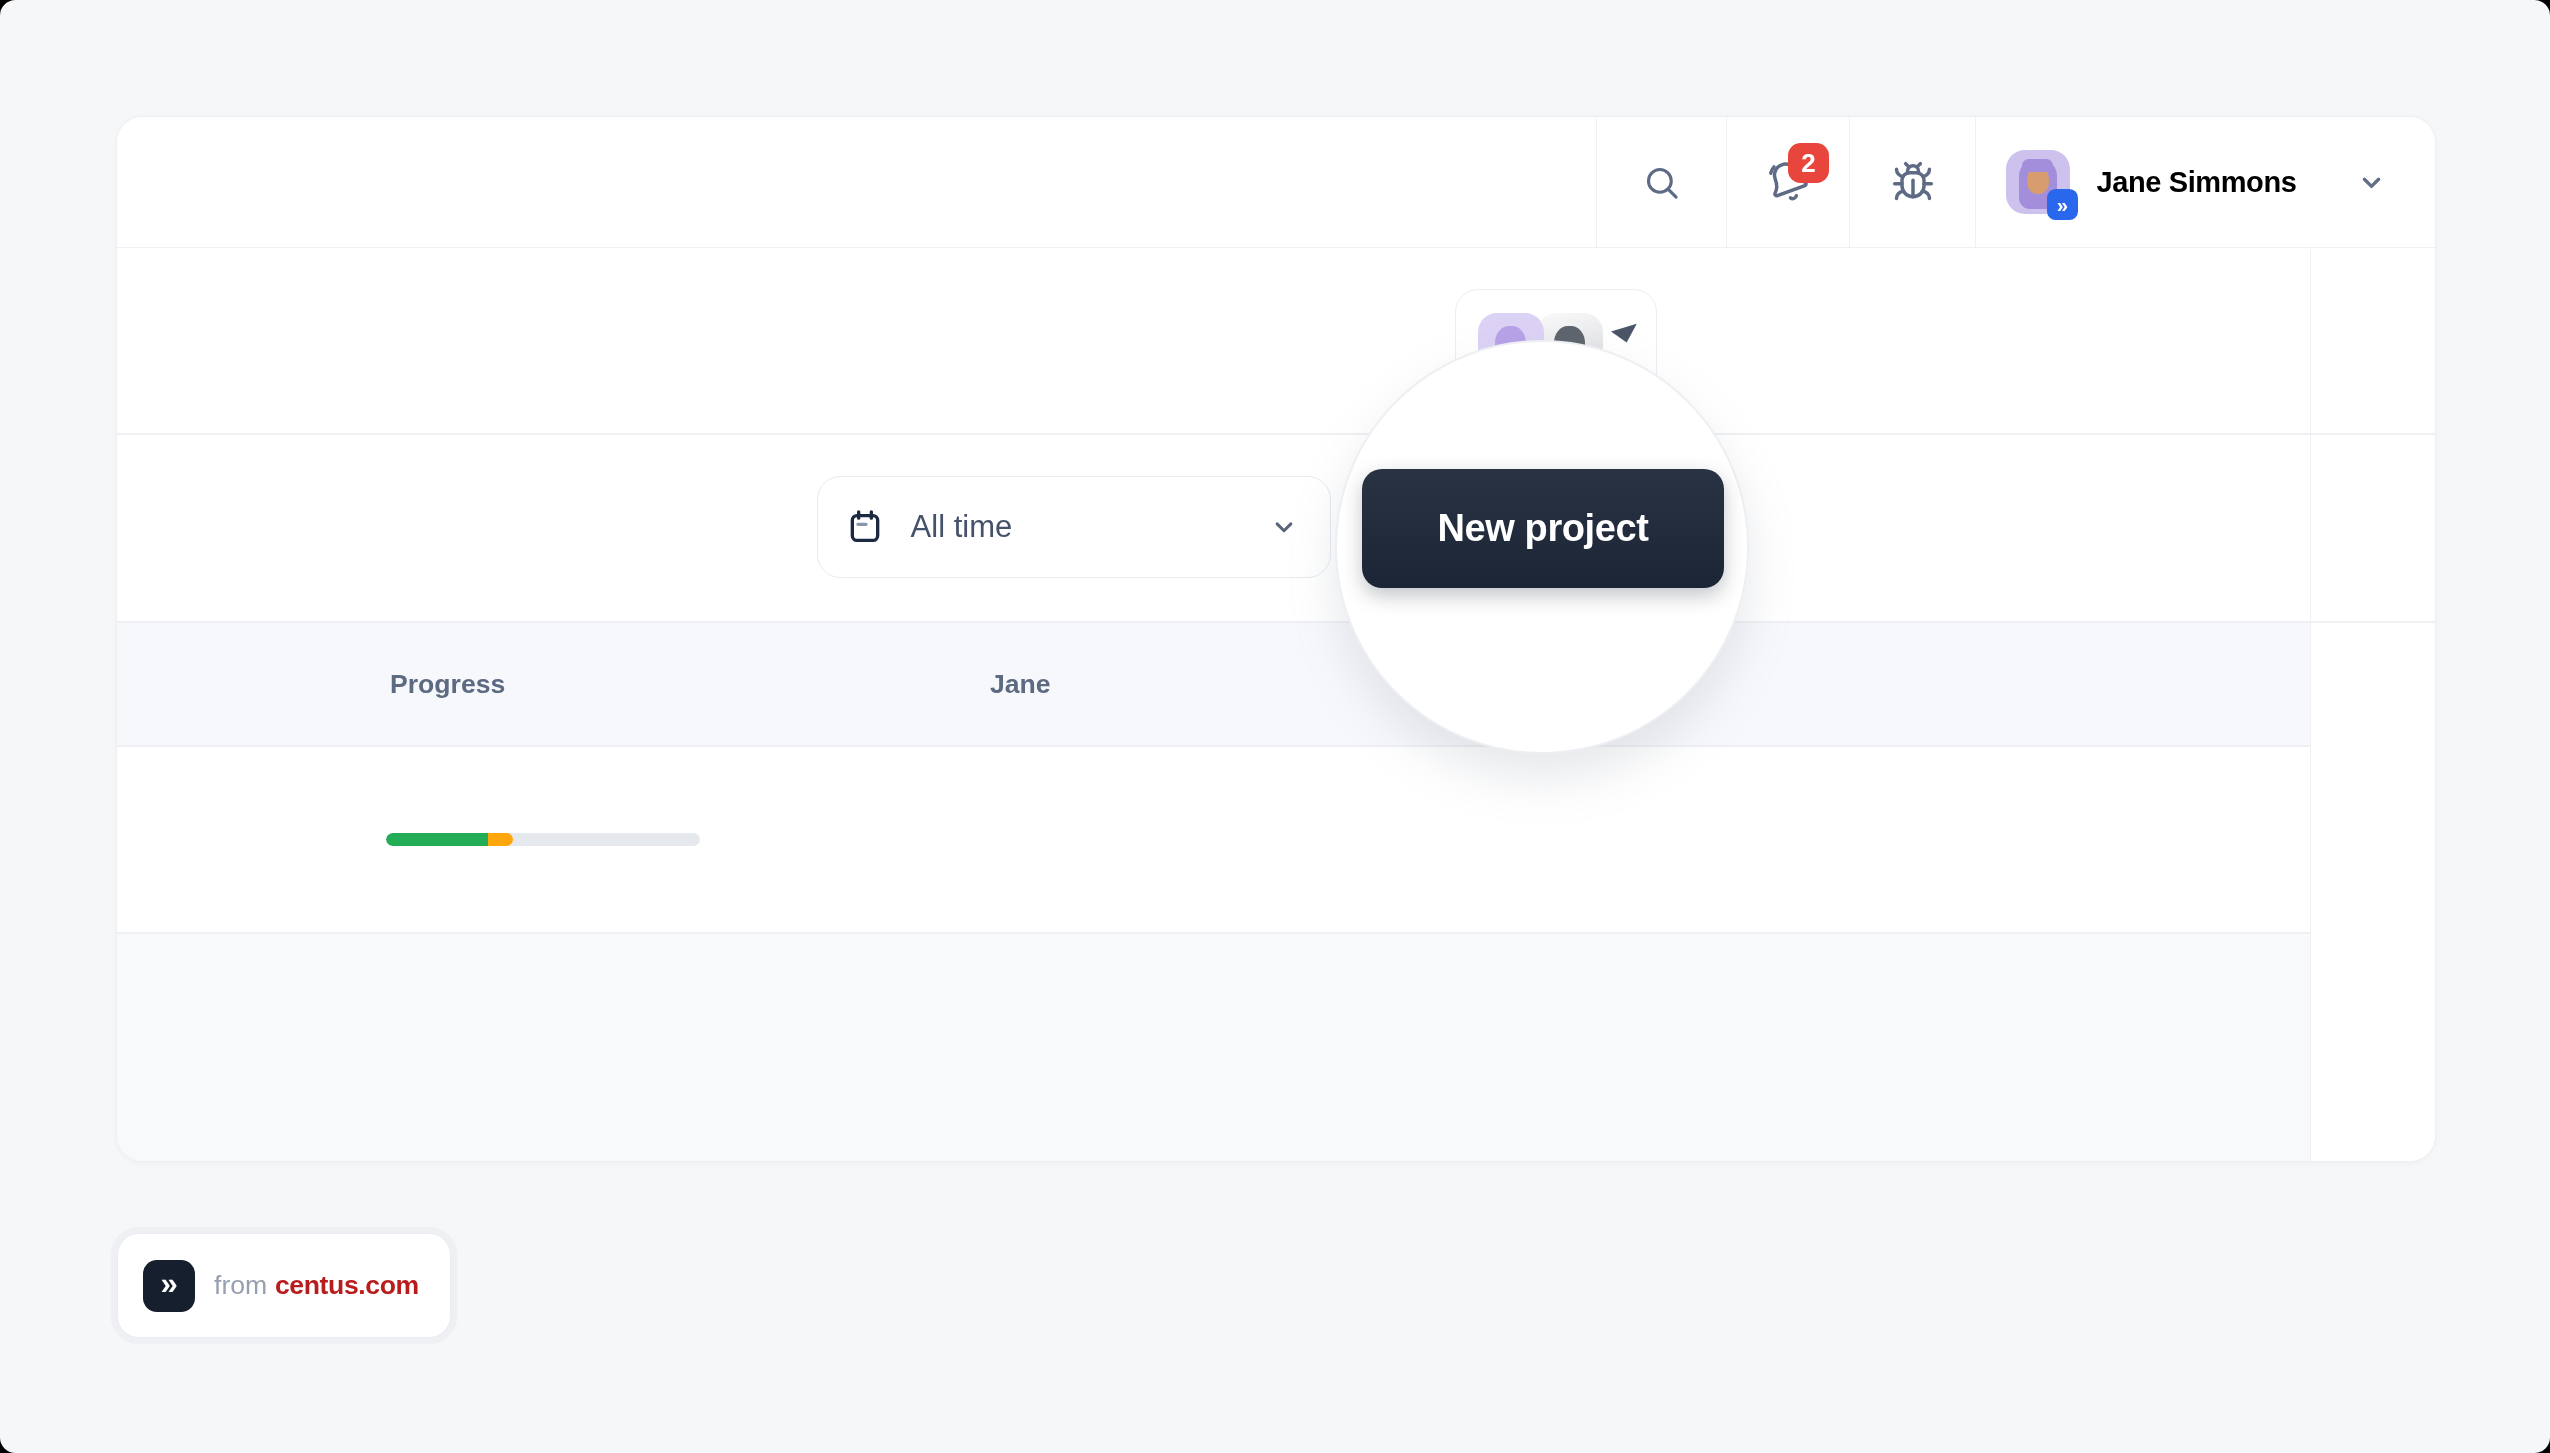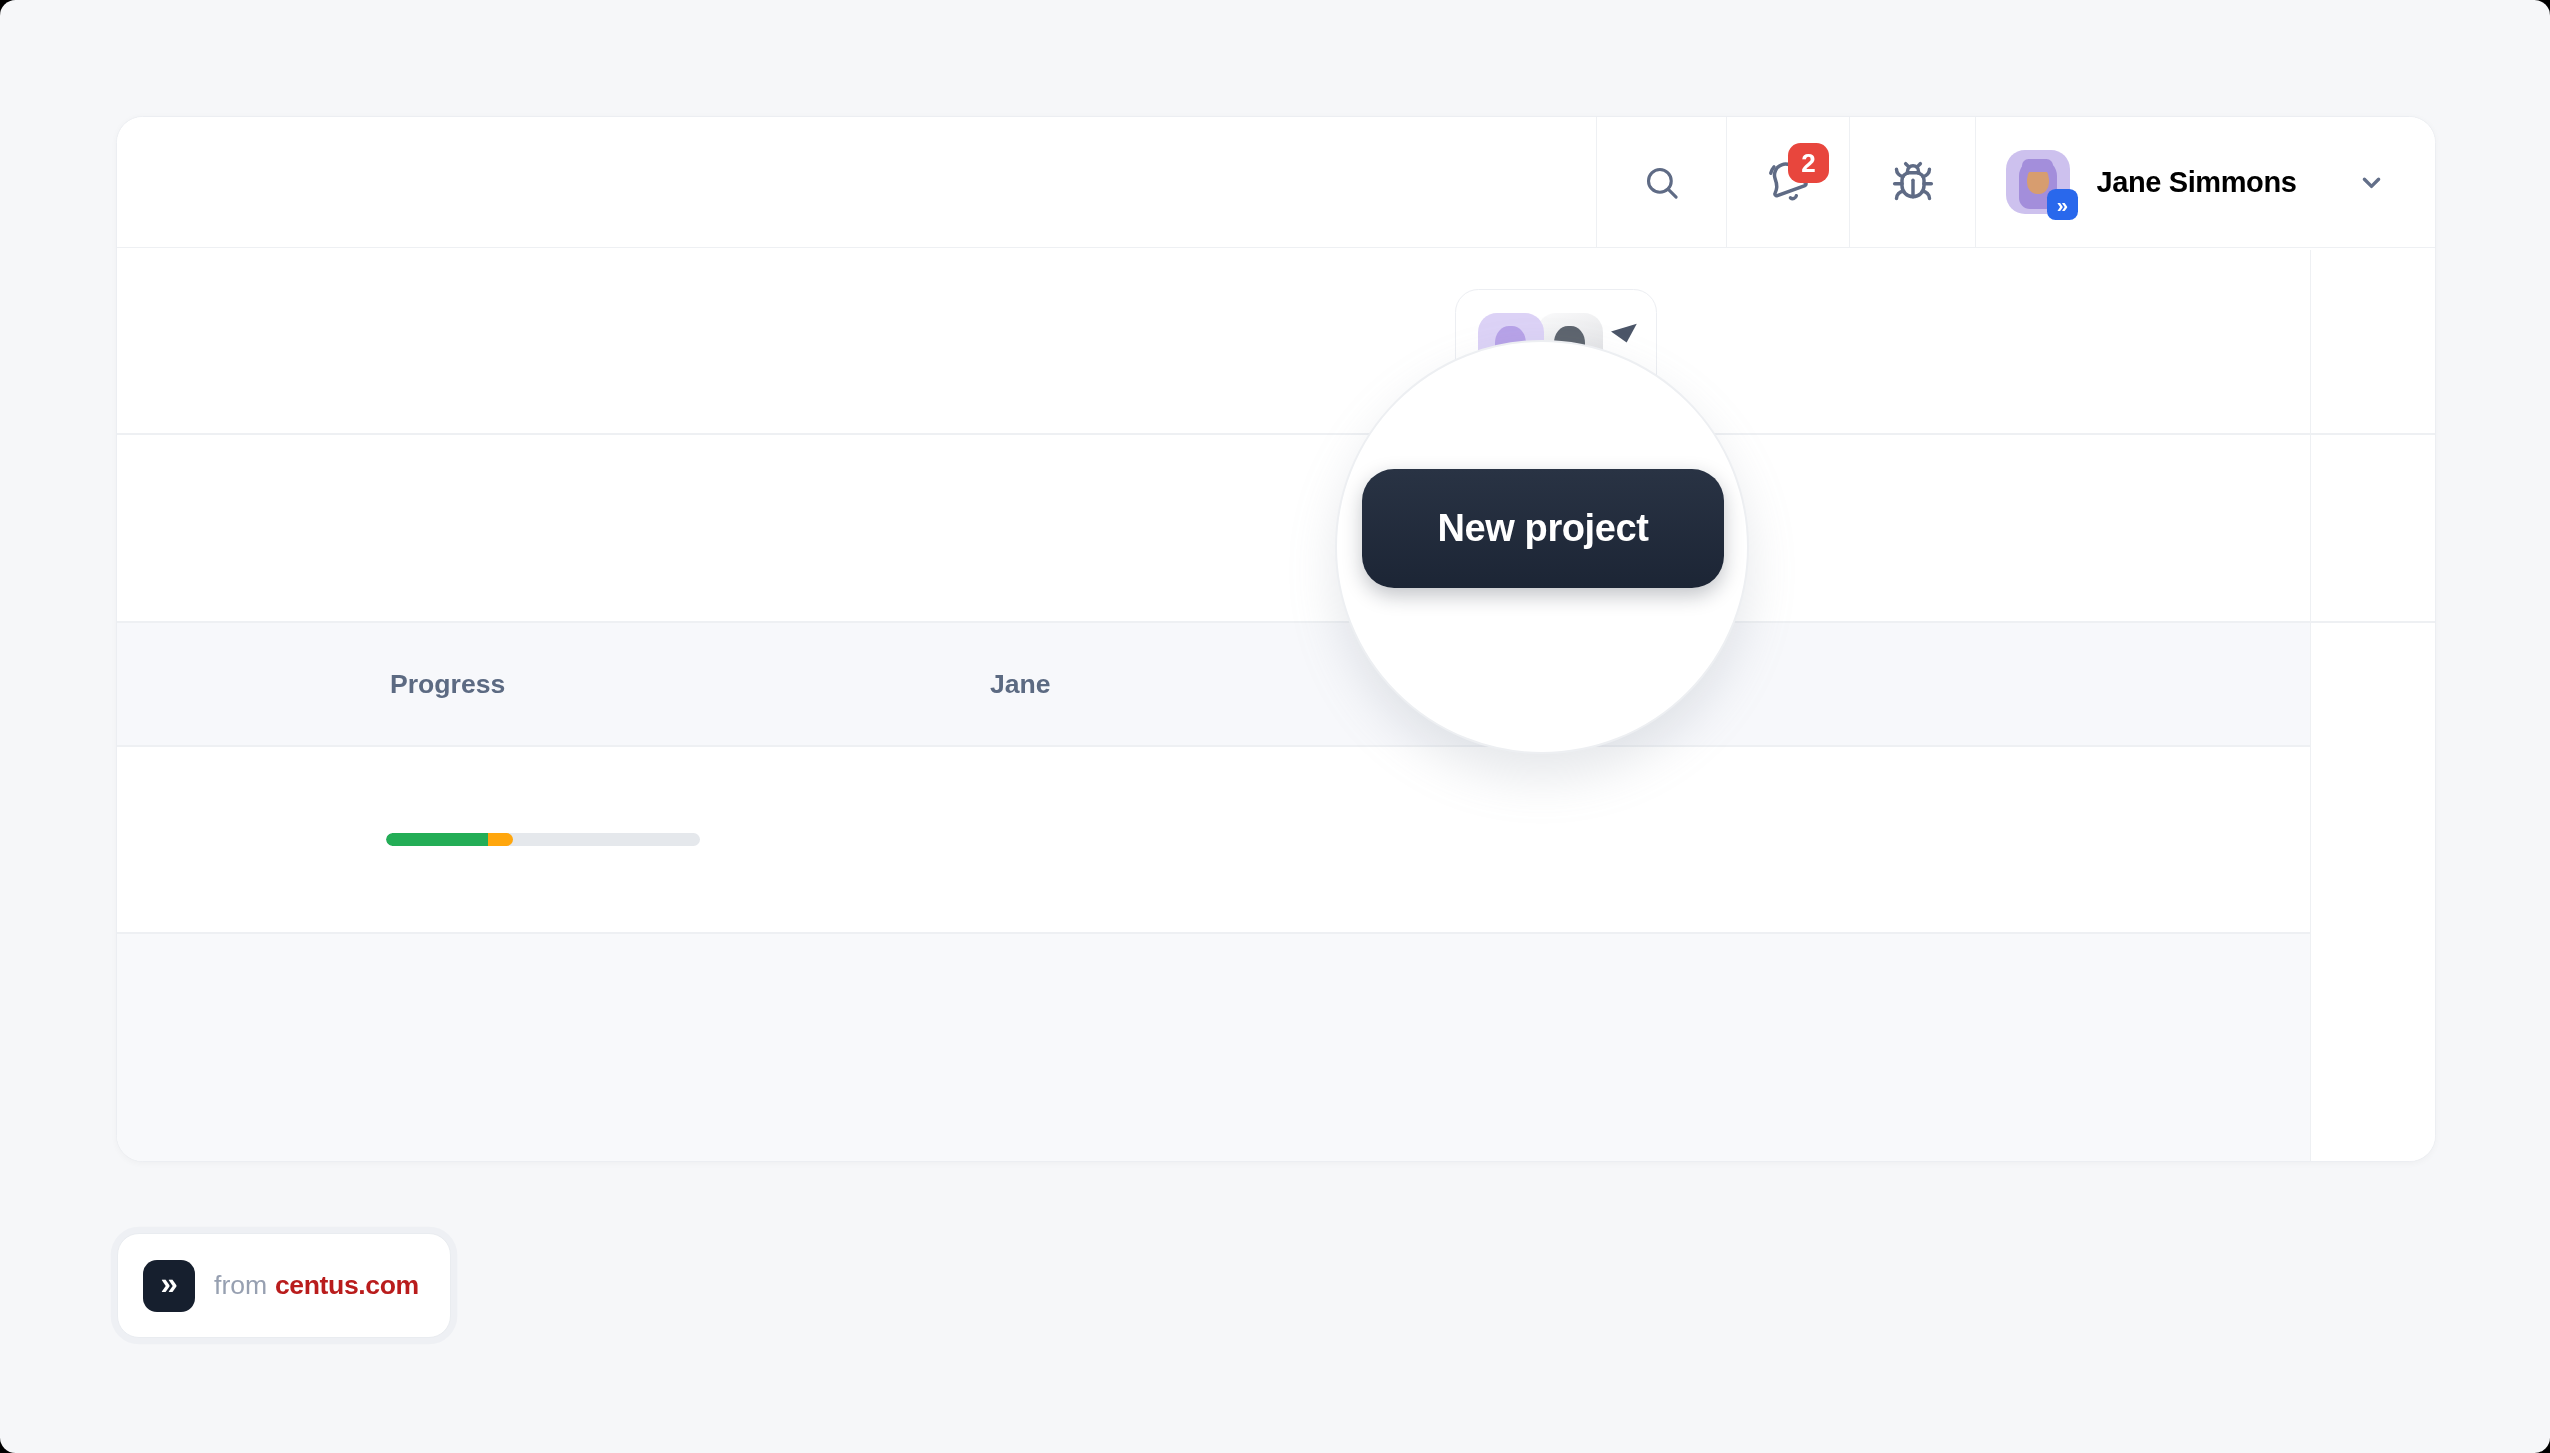--- a/index.html
+++ b/index.html
@@ -117,21 +117,21 @@
     width: 414px; height: 414px; border-radius: 50%;
     background: #fff;
     border: 2.3px solid #edeff2;
     box-shadow: 0 23.4px 47px rgba(140,150,165,0.22);
     z-index: 4;
   }
   .new-project-btn {
     position: absolute; left: 1245px; top: 352px;
     width: 362px; height: 119px;
     background: linear-gradient(180deg, #293344, #1c2535);
-    border: none; border-radius: 32px;
+    border: none; border-radius: 20px;
     display: flex; align-items: center; justify-content: center;
     z-index: 5; cursor: pointer;
     box-shadow: 0 7.8px 19px rgba(20,28,44,0.25);
   }
   .new-project-label { color: #fff; font-size: 38px; font-weight: bold; letter-spacing: -0.4px; }
 
   
   .th-label { position: absolute; top: 506px; height: 123px; line-height: 123px; font-size: 26.6px; font-weight: bold; color: #5c6a82; }
   .th-progress { left: 273px; }
   .th-stats { left: 873px; }
@@ -215,20 +215,32 @@
       <div class="ptile t2">
           <div class="phead"></div>
         </div>
       <svg class="pcursor" width="26.6" height="20.3" viewBox="0 0 17 13">
         <polygon points="16.5,0.5 0,5.5 10,12.5" fill="#4b5568"></polygon>
       </svg>
     </div>
 
     <div class="spotlight"></div>
 
+    <div class="date-filter">
+      <svg width="38" height="38" viewBox="0 0 24 24" fill="none">
+        <rect x="4" y="4.8" width="16" height="15.7" rx="3" stroke="#1d2940" stroke-width="2.1"></rect>
+        <path d="M8 2.4 V 6.4" stroke="#1d2940" stroke-width="2.1" stroke-linecap="round"></path>
+        <path d="M16 2.4 V 6.4" stroke="#1d2940" stroke-width="2.1" stroke-linecap="round"></path>
+        <path d="M7.6 10.3 h 5" stroke="#8896ad" stroke-width="2.1" stroke-linecap="round"></path>
+      </svg>
+      <span class="date-filter-label">All time</span>
+      <svg class="date-filter-chevron" width="30" height="30" viewBox="0 0 24 24" fill="none">
+        <path d="m6.5 9.5 5.5 5.5 5.5-5.5" stroke="currentColor" stroke-width="2.4" stroke-linecap="round" stroke-linejoin="round"></path>
+      </svg>
+    </div>
 
     <button class="new-project-btn">
       <span class="new-project-label">New project</span>
     </button>
 
     <div class="header">
       <div class="header-right">
 
         <div class="hcell search">
           <svg class="icon-slate" width="39" height="39" viewBox="0 0 24 24" fill="none">

